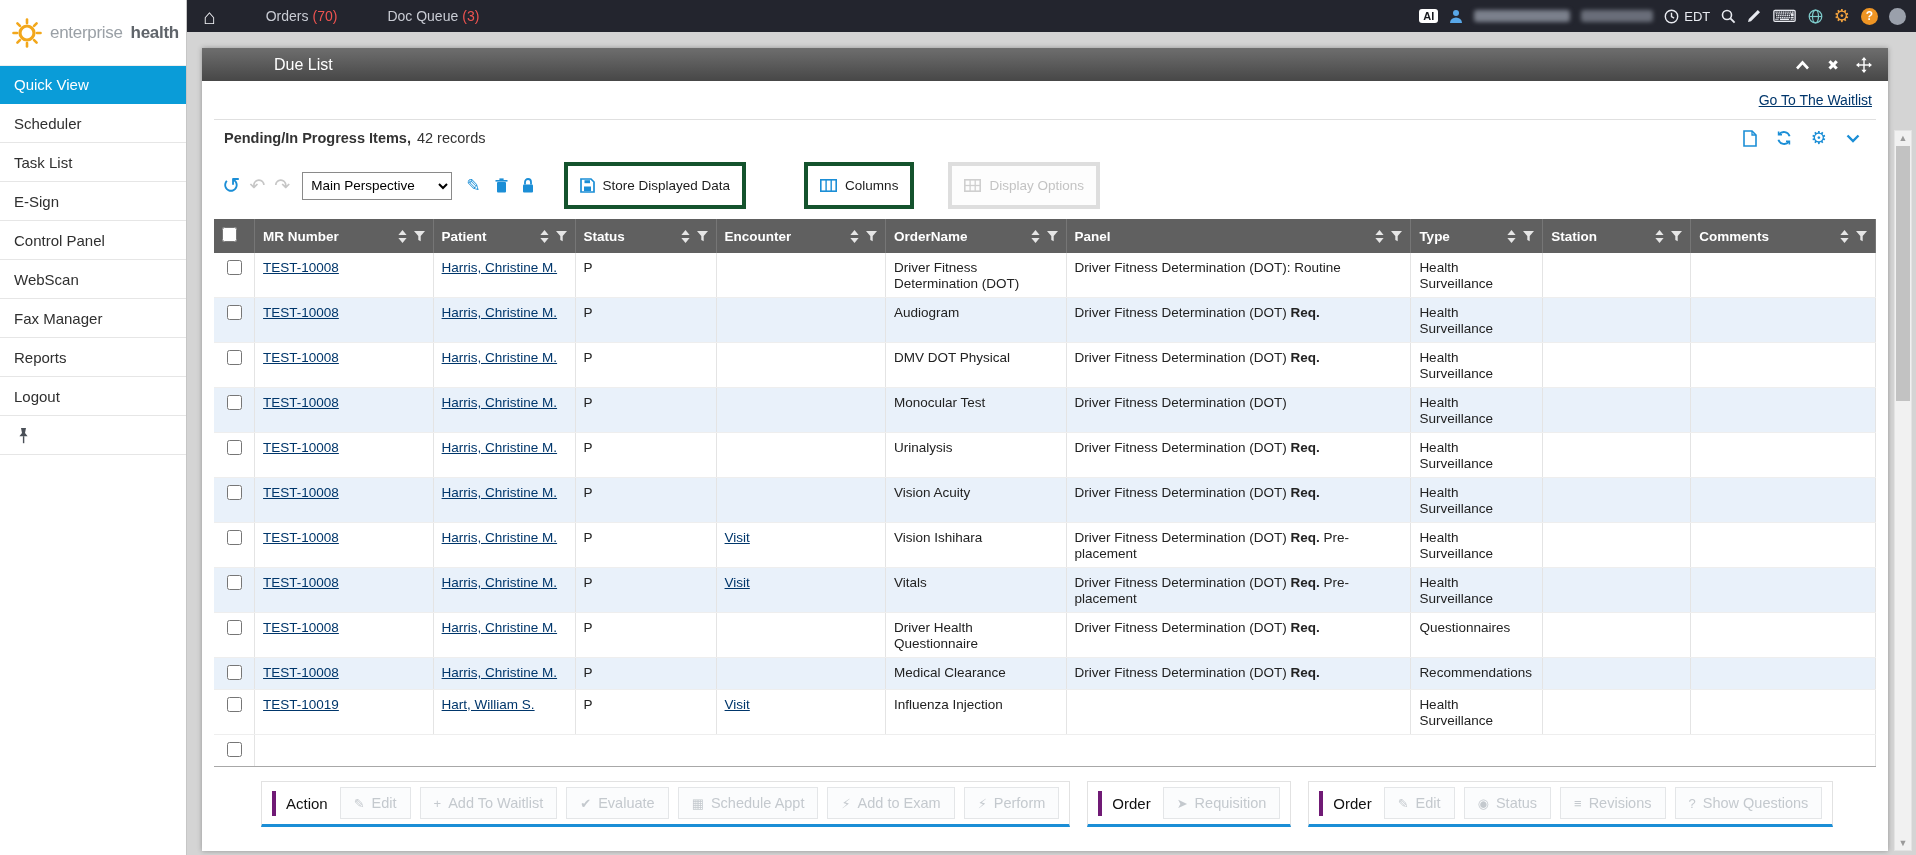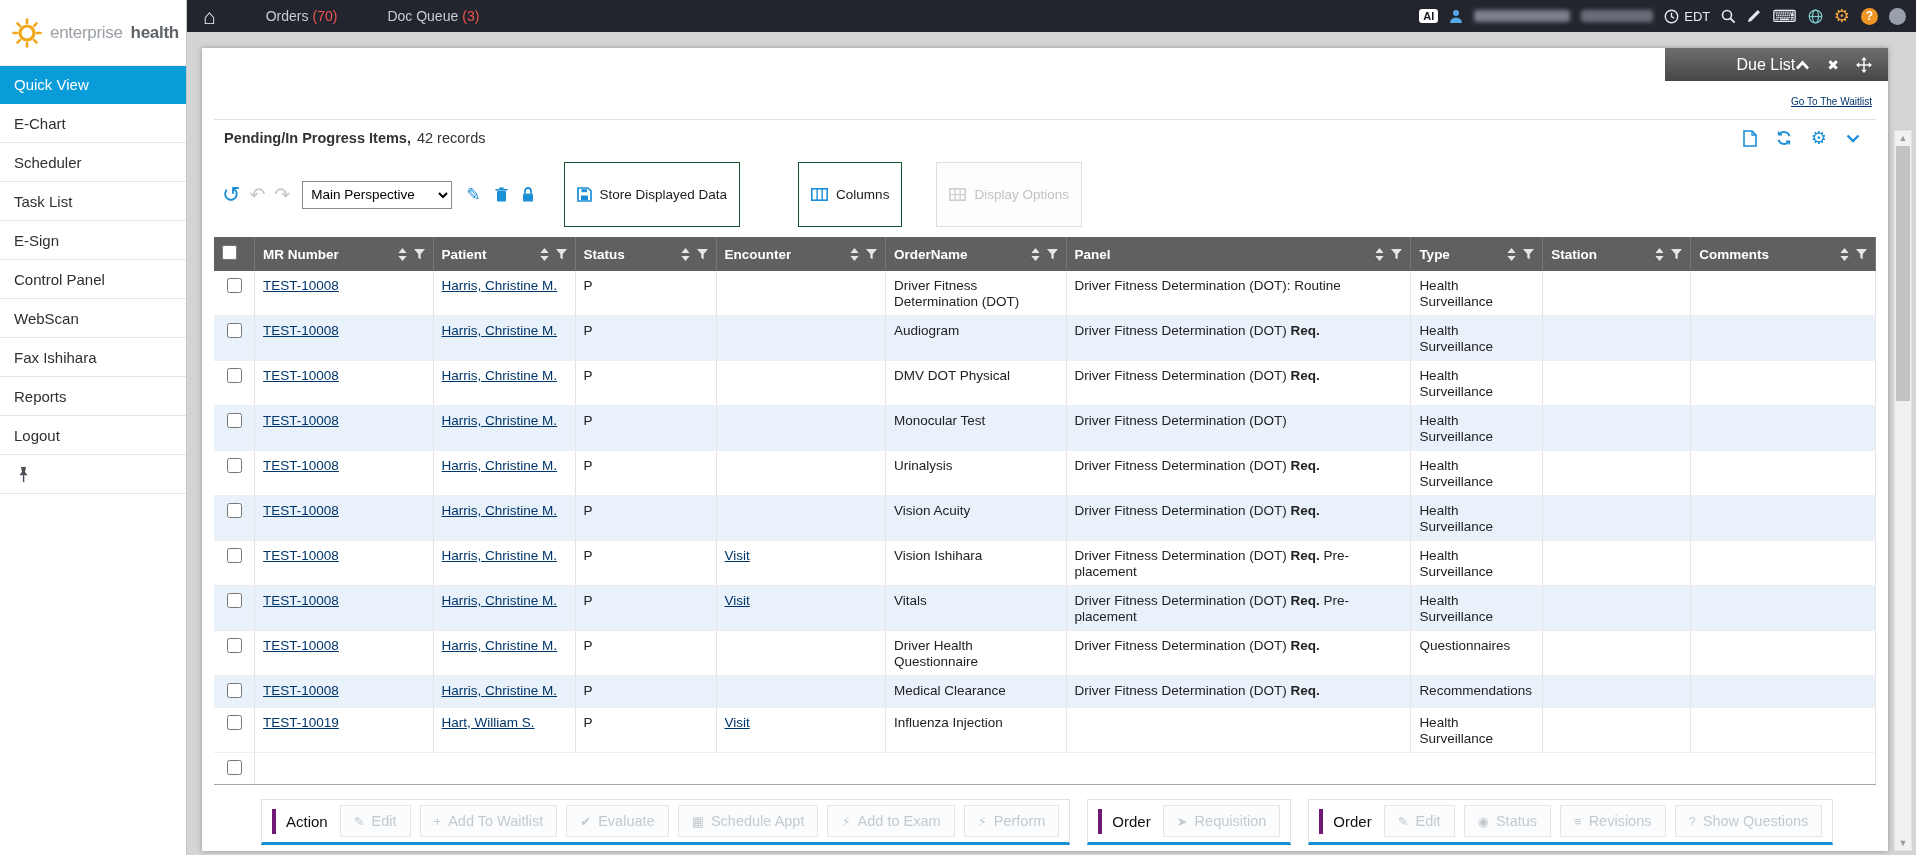--- a/index.html
+++ b/index.html
@@ -37,42 +37,42 @@
   .logo { height: 65px; display: flex; align-items: center; gap: 8px; padding: 0 8px 0 12px; }
   .logo-text { font-size: 17px; letter-spacing: -0.3px; white-space: nowrap; }
   .b1 { color: #9aa0a6; } .b2 { color: #5f646a; font-weight: bold; padding-left: 8px; }
   .nav-item { height: 39px; display: flex; align-items: center; padding-left: 14px; font-size: 15px; color: #2f2f2f; border-bottom: 1px solid #e6e6e6; cursor: pointer; background: #fff; }
   #nav .nav-item:first-child { border-top: 1px solid #eee; }
   .nav-item.active { background: #0a9cd8; color: #fff; border-bottom-color: #0a9cd8; }
   .pin-row { height: 39px; display: flex; align-items: center; padding-left: 17px; border-bottom: 1px solid #e6e6e6; cursor: pointer; }
 
   
   #main { position: absolute; left: 187px; top: 32px; right: 0; bottom: 0; }
-  #window { position: absolute; left: 15px; top: 16px; right: 28px; bottom: 4px; background: #fff; box-shadow: 0 0 5px rgba(0,0,0,.3); display: flex; flex-direction: column; overflow: hidden; align-items: flex-end; }
+  #window { position: absolute; left: 15px; top: 16px; right: 28px; bottom: 4px; background: #fff; box-shadow: 0 0 5px rgba(0,0,0,.3); display: flex; flex-direction: column; overflow: hidden; }
   #win-header { height: 33px; flex: none; background: linear-gradient(#6e6e6e, #474747); color: #fff; display: flex; align-items: center; padding: 0 16px 0 72px; font-size: 16px; }
   #win-controls { margin-left: auto; display: flex; gap: 17px; align-items: center; }
   #win-controls .wc { cursor: pointer; display: flex; align-items: center; }
   .close-glyph { color: #fff; font-size: 14px; font-weight: bold; line-height: 1; }
   #win-body { flex: 1; padding: 4px 12px 6px 12px; display: flex; flex-direction: column; overflow: hidden; }
   .waitlist-row { text-align: right; padding: 6px 4px 10px 0; flex: none; }
-  .waitlist-row a { color: #00366b; font-size: 10px; text-decoration: underline; }
+  .waitlist-row a { color: #00366b; font-size: 14px; text-decoration: underline; }
 
   .panel-head { display: flex; align-items: center; padding: 9px 8px 9px 10px; border-top: 1px solid #e0e0e0; flex: none; }
   .p-title { font-weight: bold; font-size: 14.5px; color: #333; }
   .p-records { font-size: 14.5px; color: #333; margin-left: 6px; }
   .panel-icons { margin-left: auto; display: flex; gap: 19px; align-items: center; padding-right: 8px; }
   .panel-icons .pi { cursor: pointer; display: flex; align-items: center; color: #1b8ed6; }
   .gear-blue { font-size: 18px; color: #1b8ed6; line-height: 1; }
 
   .toolbar { display: flex; align-items: center; padding: 6px 8px 10px 8px; flex: none; }
   .tool-undo { color: #1b8ed6; font-size: 22px; line-height: 1; cursor: pointer; }
   .tool-circ { color: #c6c6c6; font-size: 19px; line-height: 1; margin-left: 9px; }
   select.perspective { height: 28px; font-size: 13.5px; font-family: inherit; margin-left: 12px; padding: 2px 4px; border: 1px solid #8a8a8a; background: #fff; min-width: 150px; }
   .tool-ic { font-size: 17px; color: #1b8ed6; line-height: 1; margin-left: 14px; cursor: pointer; display: inline-flex; align-items: center; }
-  .btn { display: inline-flex; align-items: center; gap: 8px; border: 1px solid #14532d; background: #fff; font-family: inherit; font-size: 13.5px; color: #1c1c1c; padding: 24px 12px; cursor: pointer; }
+  .btn { display: inline-flex; align-items: center; gap: 8px; border: 4px solid #14532d; background: #fff; font-family: inherit; font-size: 13.5px; color: #1c1c1c; padding: 12px 12px; cursor: pointer; }
   .btn.disabled { color: #c3c3c3; border-color: #dedede; background: #fdfdfd; cursor: default; }
   .ml-a { margin-left: 30px; } .ml-b { margin-left: 58px; } .ml-c { margin-left: 34px; }
 
   
   .grid-wrap { flex: none; }
   table#grid { border-collapse: collapse; width: 100%; table-layout: fixed; }
   #grid thead th { background: #606060; color: #fff; font-size: 13.5px; font-weight: bold; text-align: left; padding: 8px 8px; border-right: 1px solid #767676; cursor: pointer; }
   #grid thead th.sel { cursor: default; }
   th.sel, td.sel { width: 40px; text-align: center; }
   .th-flex { display: flex; align-items: center; }
@@ -117,39 +117,36 @@
         </g>
       </svg>
     </span>
     <span class="logo-text"><span class="b1">enterprise</span><span class="b2">health</span></span>
   </div>
   <nav id="nav">
       <div class="nav-item active">
         <span>Quick View</span>
       </div>
       <div class="nav-item">
-        <span>E-Chart</span>
-      </div>
-      <div class="nav-item">
         <span>Scheduler</span>
       </div>
       <div class="nav-item">
         <span>Task List</span>
       </div>
       <div class="nav-item">
         <span>E-Sign</span>
       </div>
       <div class="nav-item">
         <span>Control Panel</span>
       </div>
       <div class="nav-item">
         <span>WebScan</span>
       </div>
       <div class="nav-item">
-        <span>Fax Ishihara</span>
+        <span>Fax Manager</span>
       </div>
       <div class="nav-item">
         <span>Reports</span>
       </div>
       <div class="nav-item">
         <span>Logout</span>
       </div>
     </nav>
   <div class="pin-row">
     <span style="display:flex;">

